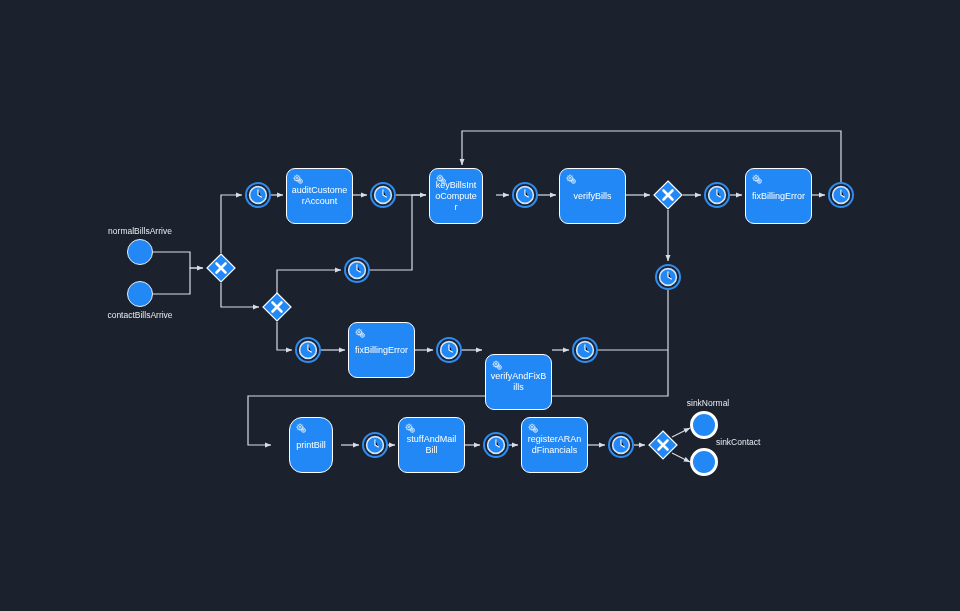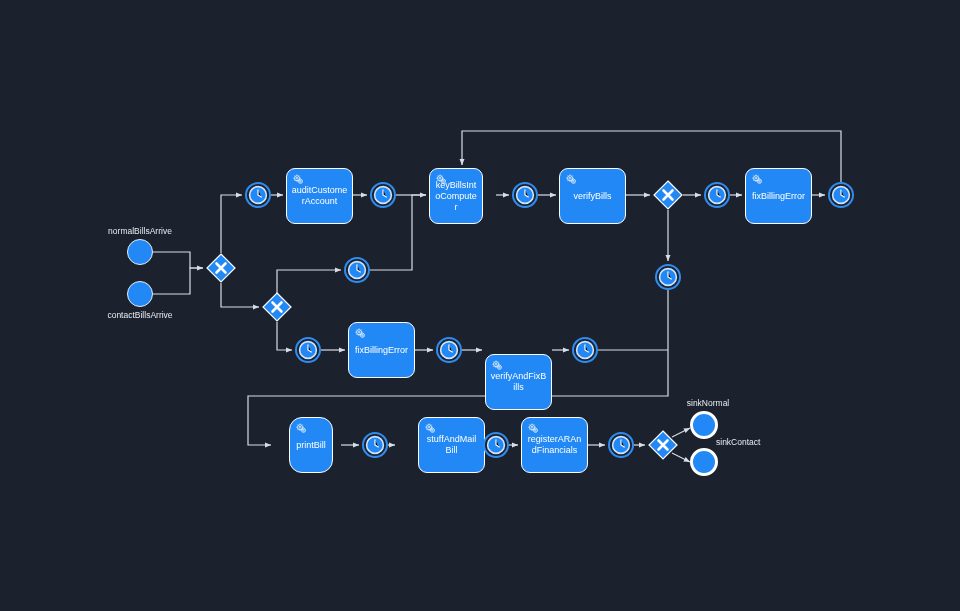--- a/index.html
+++ b/index.html
@@ -309,21 +309,21 @@
       </div>
       <div class="node timer" style="left: 362px; top: 432px; width: 26px; height: 26px;">
         <svg viewBox="0 0 26 26" width="26" height="26">
           <circle cx="13" cy="13" r="12" fill="#1c212e" stroke="#2f8df0" stroke-width="2"></circle>
           <circle cx="13" cy="13" r="8.4" fill="#2188f5" stroke="#cfe4fb" stroke-width="1.6"></circle>
           <g stroke="#ffffff" stroke-width="1.2" stroke-linecap="round">
             <path d="M13 7.8v5.2l3.3 2"></path>
           </g>
         </svg>
       </div>
-      <div class="node task" style="left: 418px; top: 417px; width: 67px; height: 56px;">
+      <div class="node task" style="left: 398px; top: 417px; width: 67px; height: 56px;">
         <svg class="task-icon" viewBox="0 0 16 16">
           <g fill="none" stroke="#ffffff" stroke-width="1.1" opacity="0.95">
             <circle cx="6.2" cy="6.4" r="3.1"></circle>
             <circle cx="6.2" cy="6.4" r="1.1"></circle>
             <path d="M6.2 1.9v1.2M6.2 9.7v1.2M1.7 6.4h1.2M9.5 6.4h1.2M3.1 3.3l.85.85M8.45 8.7l.85.85M9.3 3.3l-.85.85M3.95 8.7l-.85.85"></path>
             <circle cx="10.4" cy="10.2" r="2.5"></circle>
             <circle cx="10.4" cy="10.2" r="0.9"></circle>
           </g>
         </svg>
         <span class="tlabel">stuffAndMail Bill</span>

